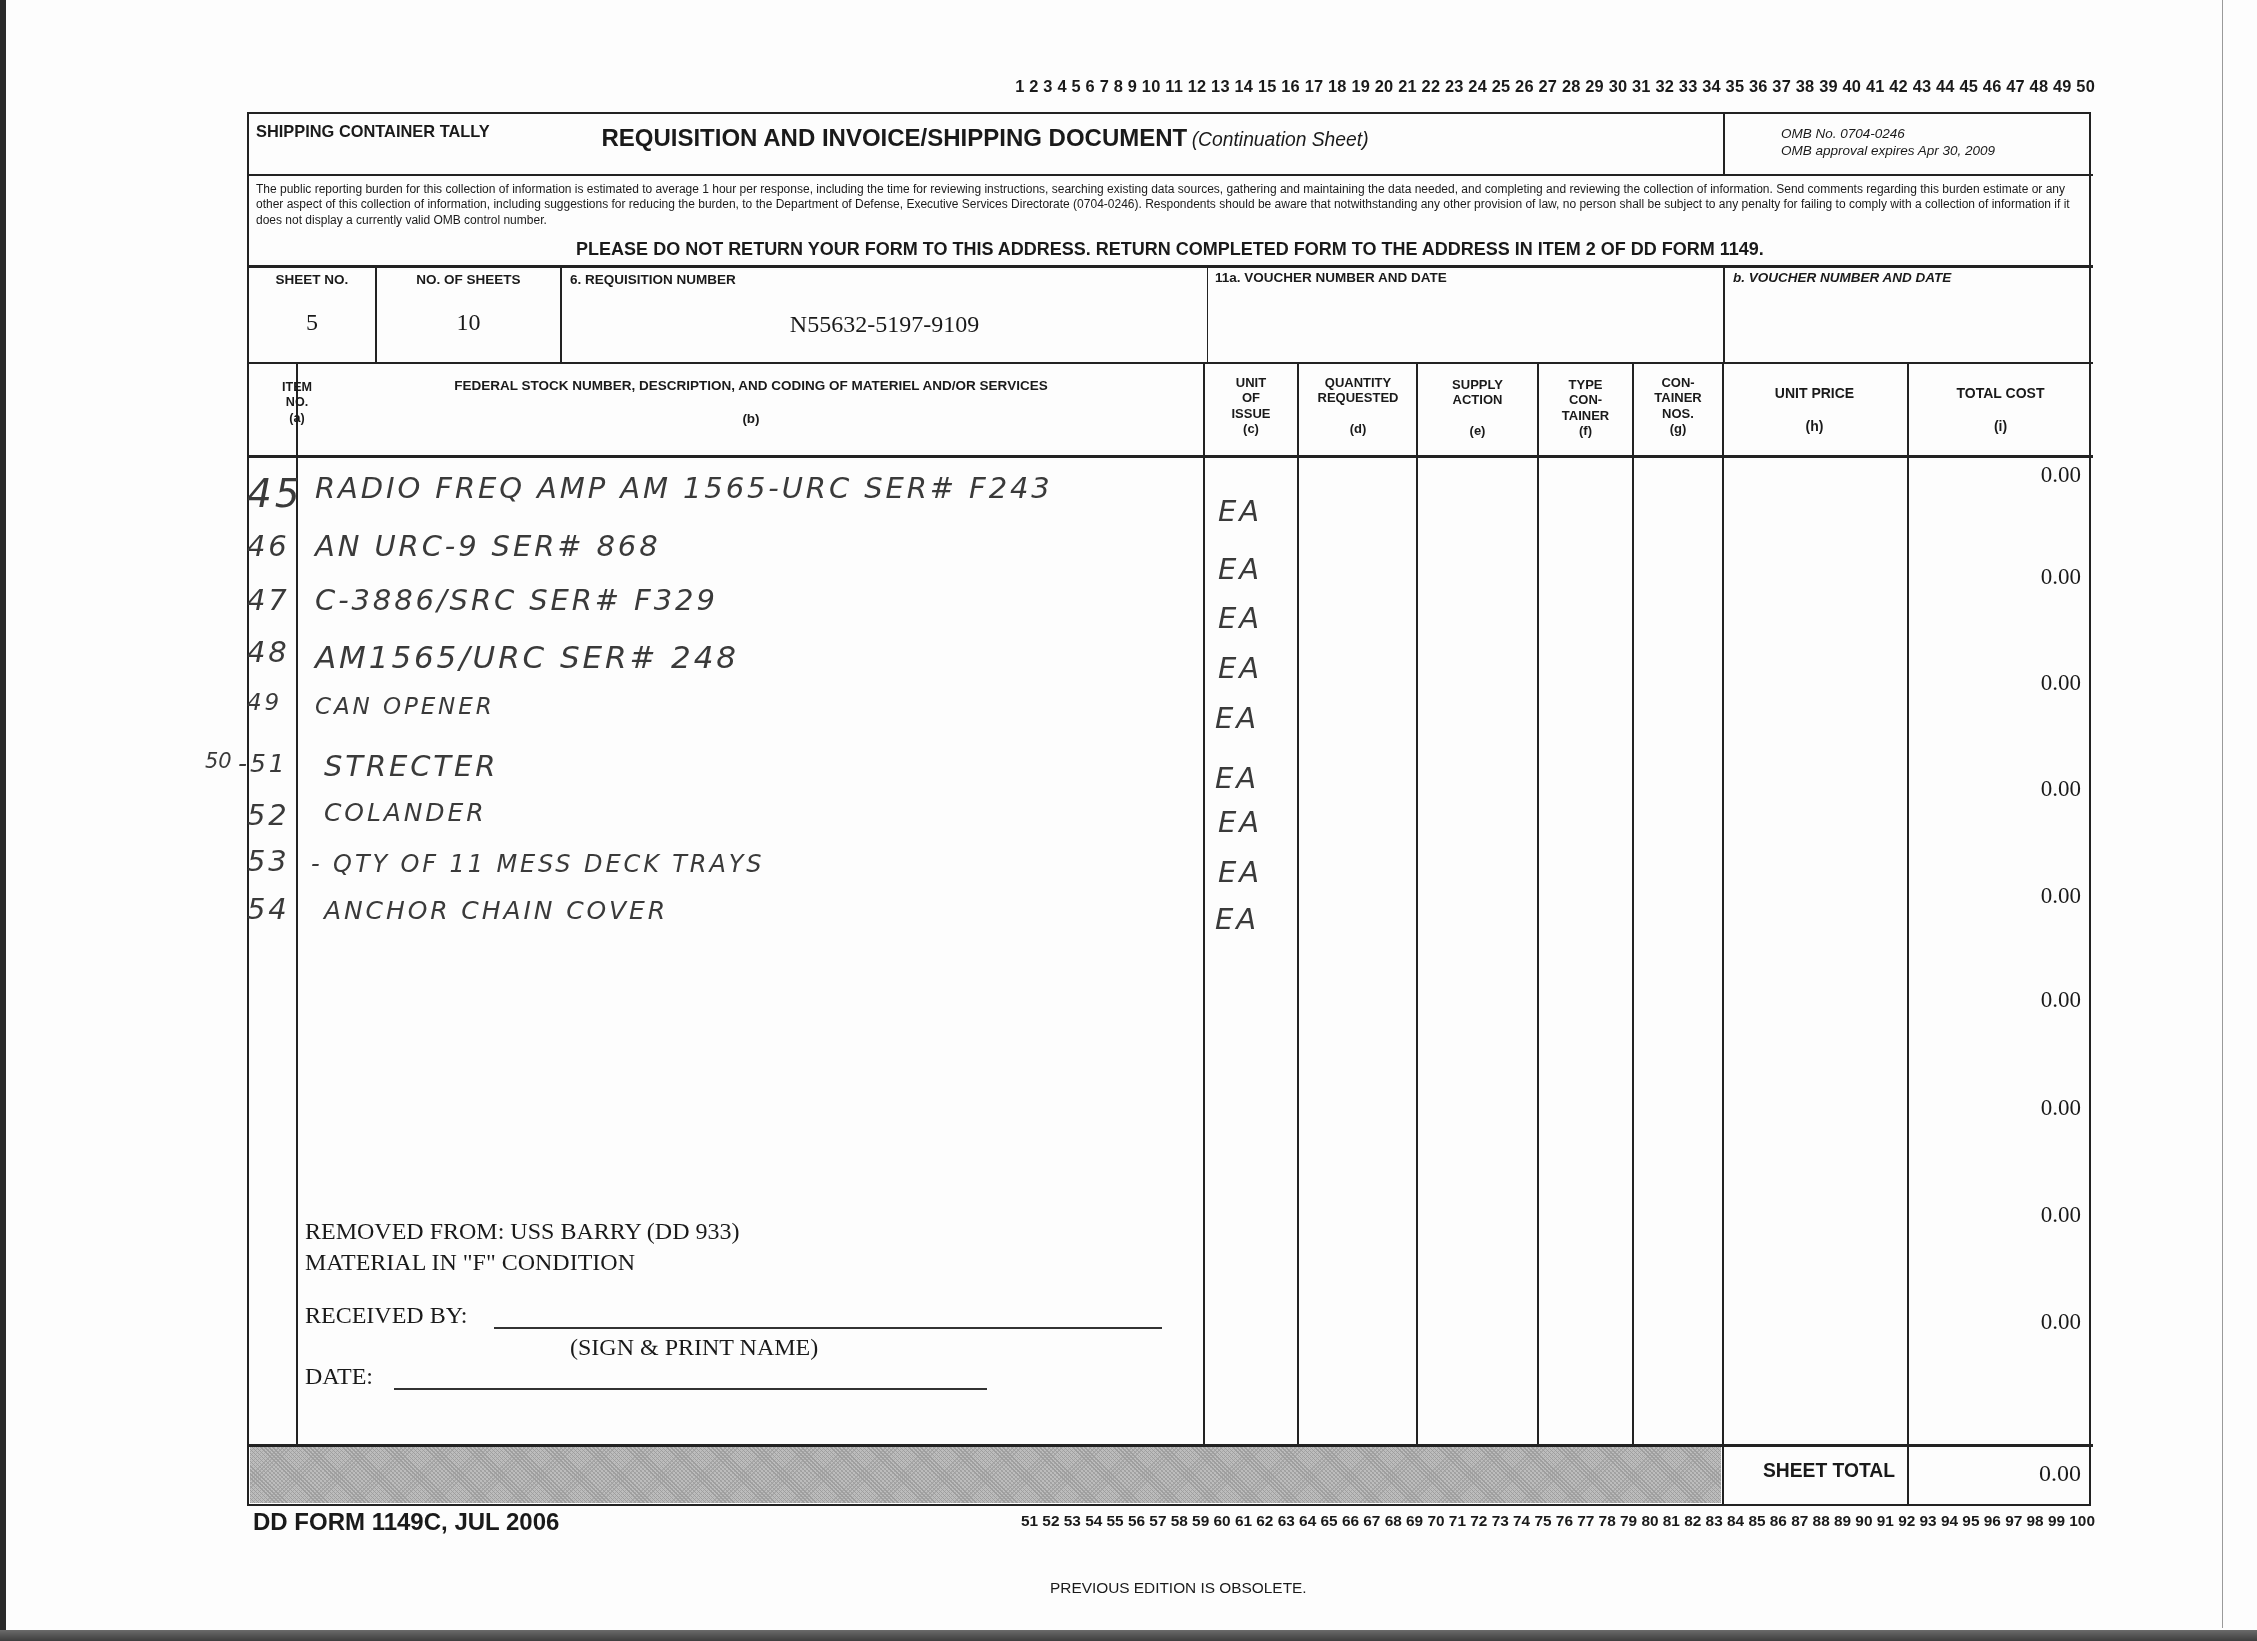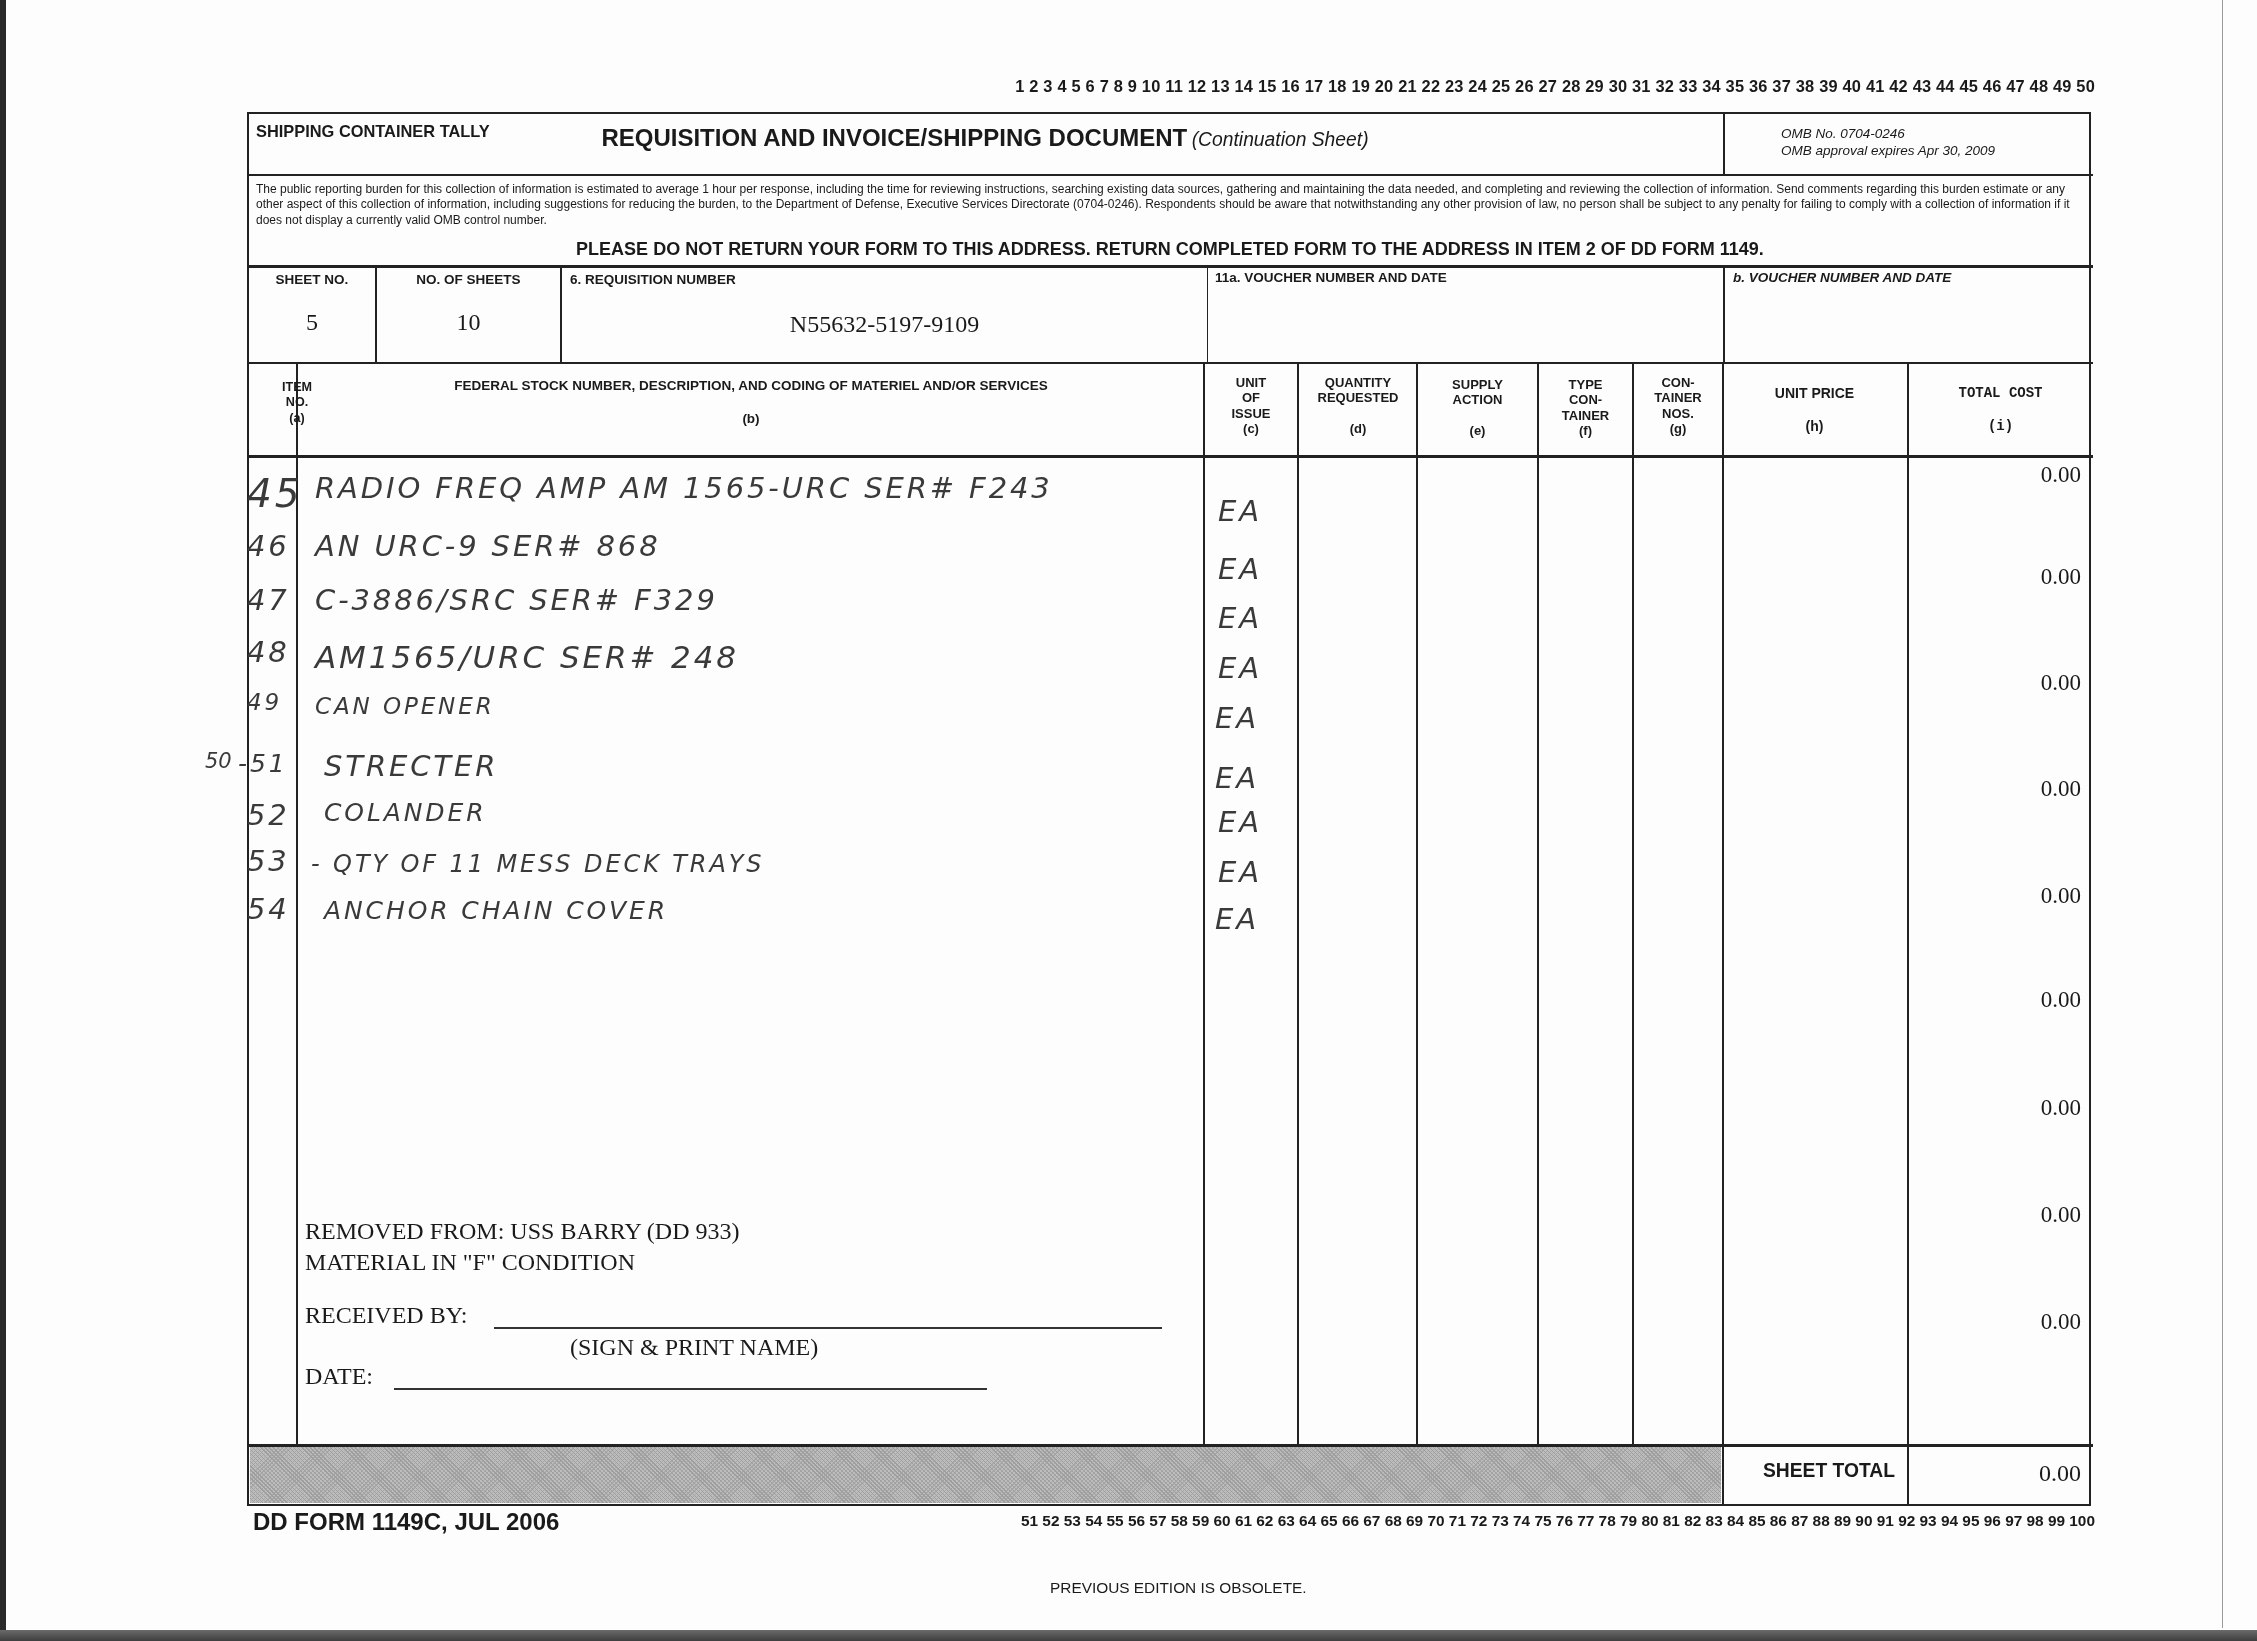--- a/index.html
+++ b/index.html
@@ -102,21 +102,21 @@
 <div class="abs hdr" style="left:1634px;top:375px;width:88px;font-size:13px;">
   <div>CON-</div>
   <div>TAINER</div>
   <div>NOS.</div>
   <div>(g)</div>
 </div>
 <div class="abs hdr" style="left:1723px;top:386px;width:183px;font-size:14px;">
   <div>UNIT PRICE</div>
   <div style="margin-top:17.4px;">(h)</div>
 </div>
-<div class="abs hdr" style="left:1909px;top:386px;width:183px;font-size:14px;font-family:Liberation Mono, monospace;">
+<div class="abs hdr" style="left:1909px;top:386px;width:183px;font-size:14px;">
   <div>TOTAL COST</div>
   <div style="margin-top:17.4px;">(i)</div>
 </div>
 
 <div class="abs" style="left:0;top:0;">
   <div class="abs hand" style="left:247px;top:471px;font-size:39px;">45</div>
   <div class="abs hand" style="left:315px;top:471px;">RADIO FREQ AMP AM 1565-URC SER# F243</div>
   <div class="abs hand" style="left:1218px;top:494px;">EA</div>
 
   <div class="abs hand" style="left:247px;top:529px;">46</div>

